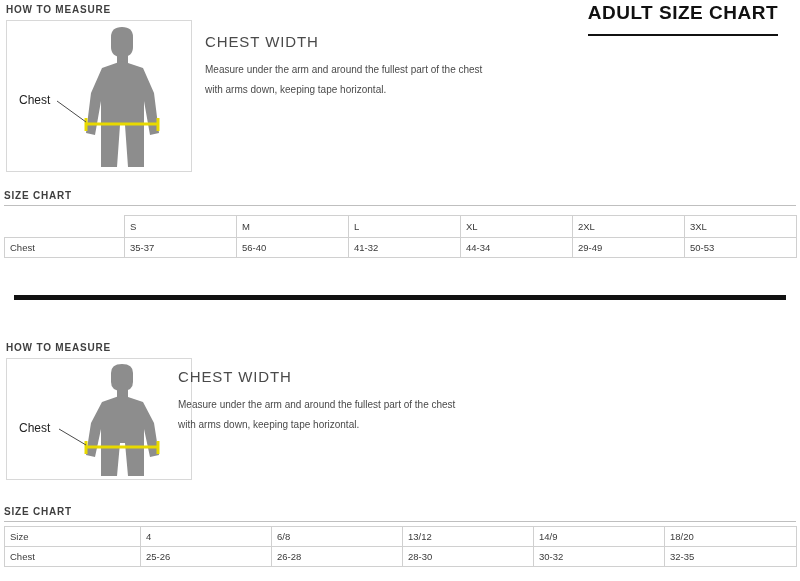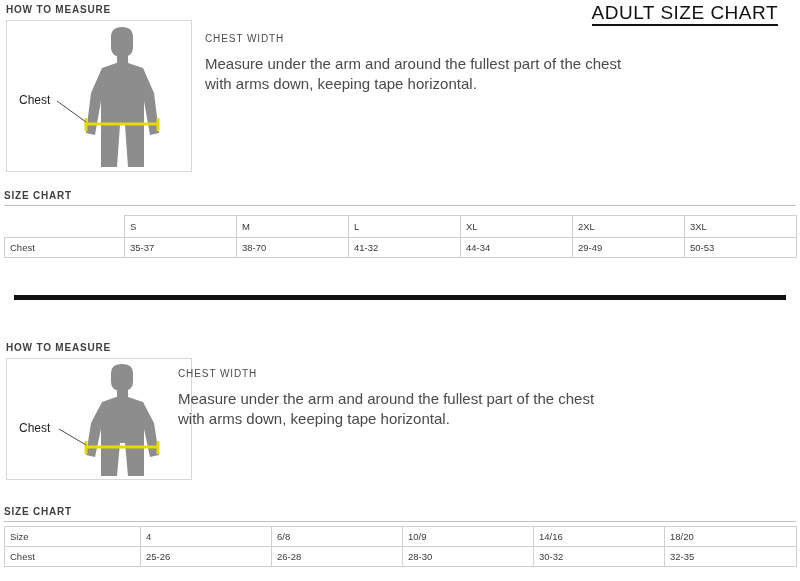--- a/index.html
+++ b/index.html
@@ -20,25 +20,25 @@
     font-size: 10px;
     font-weight: bold;
     letter-spacing: 0.8px;
     color: #3f3f3f;
     padding-left: 6px;
   }
   .chart-title {
     position: absolute;
     right: 22px;
     font-size: 19px;
-    font-weight: normal;
+    font-weight: bold;
     letter-spacing: 0.5px;
     color: #111;
     border-bottom: 2px solid #111;
-    padding-bottom: 0;
+    padding-bottom: 10px;
     line-height: 1.1;
   }
 
   
   .figure-box {
     position: relative;
     width: 186px;
     height: 152px;
     border: 1px solid #d8d8d8;
     background: #fff;
@@ -52,27 +52,27 @@
     color: #222;
   }
 
   
   .desc {
     position: absolute;
     left: 205px;
     top: 0;
   }
   .desc-title {
-    font-size: 10px;
+    font-size: 15px;
     letter-spacing: 0.9px;
     color: #4a4a4a;
     margin-bottom: 10px;
   }
   .desc-line {
-    font-size: 15px;
+    font-size: 10px;
     color: #4a4a4a;
     line-height: 20px;
   }
 
   
   .size-chart-label {
     font-size: 10px;
     font-weight: bold;
     letter-spacing: 0.8px;
     color: #3f3f3f;
@@ -180,21 +180,21 @@
             <td>S</td>
             <td>M</td>
             <td>L</td>
             <td>XL</td>
             <td>2XL</td>
             <td>3XL</td>
           </tr>
           <tr>
             <td class="rowhead">Chest</td>
             <td>35-37</td>
-            <td>38-70</td>
+            <td>56-40</td>
             <td>41-32</td>
             <td>44-34</td>
             <td>29-49</td>
             <td>50-53</td>
           </tr>
         </tbody>
       </table>
     </div>
   </div>
 
@@ -240,22 +240,22 @@
             <col style="width:131px">
           <col style="width:131px">
             <col style="width:131px">
             <col style="width:132px">
         </colgroup>
         <tbody>
           <tr>
             <td class="rowhead">Size</td>
             <td>4</td>
             <td>6/8</td>
-            <td>10/9</td>
-            <td>14/16</td>
+            <td>13/12</td>
+            <td>14/9</td>
             <td>18/20</td>
           </tr>
           <tr>
             <td class="rowhead">Chest</td>
             <td>25-26</td>
             <td>26-28</td>
             <td>28-30</td>
             <td>30-32</td>
             <td>32-35</td>
           </tr>

